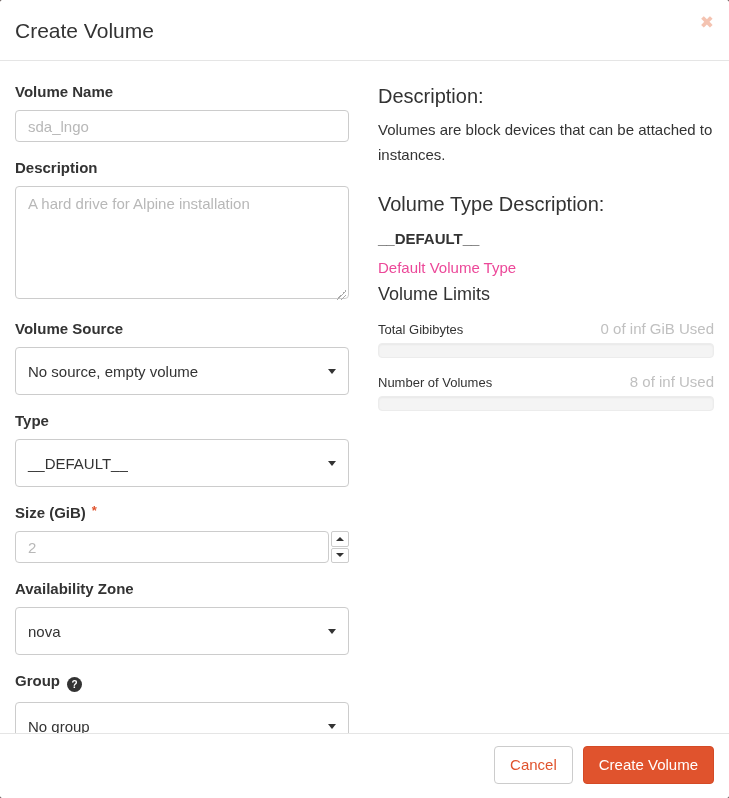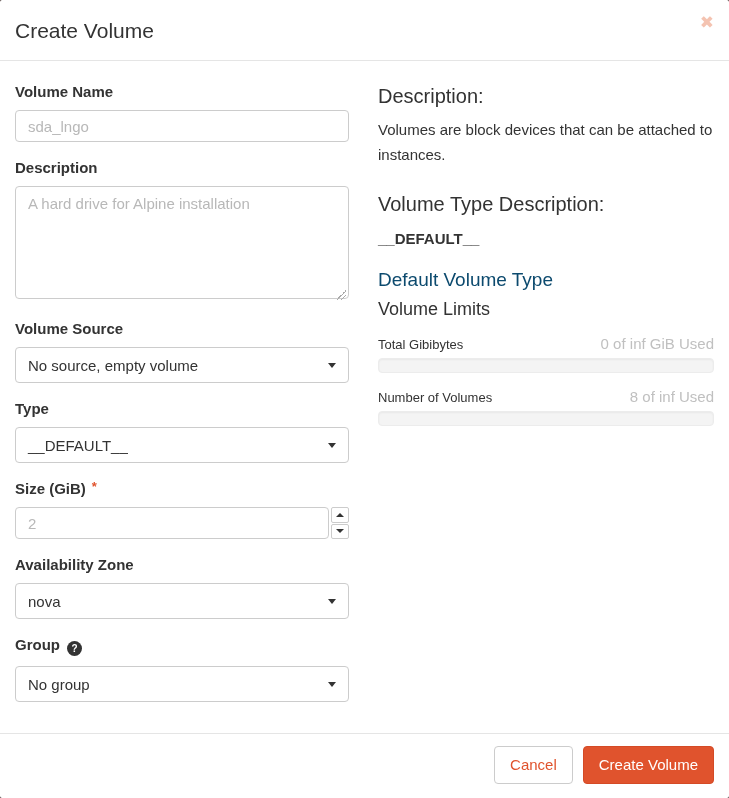--- a/index.html
+++ b/index.html
@@ -96,21 +96,21 @@
     right: 3px;
     bottom: 3px;
     width: 10px;
     height: 10px;
     background:
       linear-gradient(135deg, transparent 0 50%, #aaaaaa 50% 57%, transparent 57% 72%, #aaaaaa 72% 79%, transparent 79%);
     pointer-events: none;
   }
   
   .select {
-    height: 36px;
+    height: 48px;
     padding: 6px 12px;
     display: flex;
     align-items: center;
     justify-content: space-between;
     cursor: pointer;
   }
   .caret {
     width: 0; height: 0;
     border-left: 4px solid transparent;
     border-right: 4px solid transparent;
@@ -180,23 +180,23 @@
     margin-top: 10px;
   }
   .mt-lg { margin-top: 25px; }
   .type-name {
     font-size: 15px;
     font-weight: bold;
     color: #333333;
     margin-top: 14px;
   }
   .type-desc {
-    font-size: 19px;
-    color: #0c4a6e;
-    margin-top: 22px;
+    font-size: 15px;
+    color: #ec4899;
+    margin-top: 12px;
   }
   .limits-heading {
     font-size: 18px;
     font-weight: 400;
     color: #333333;
     margin-top: 8px;
   }
   .limit-row {
     display: flex;
     justify-content: space-between;

